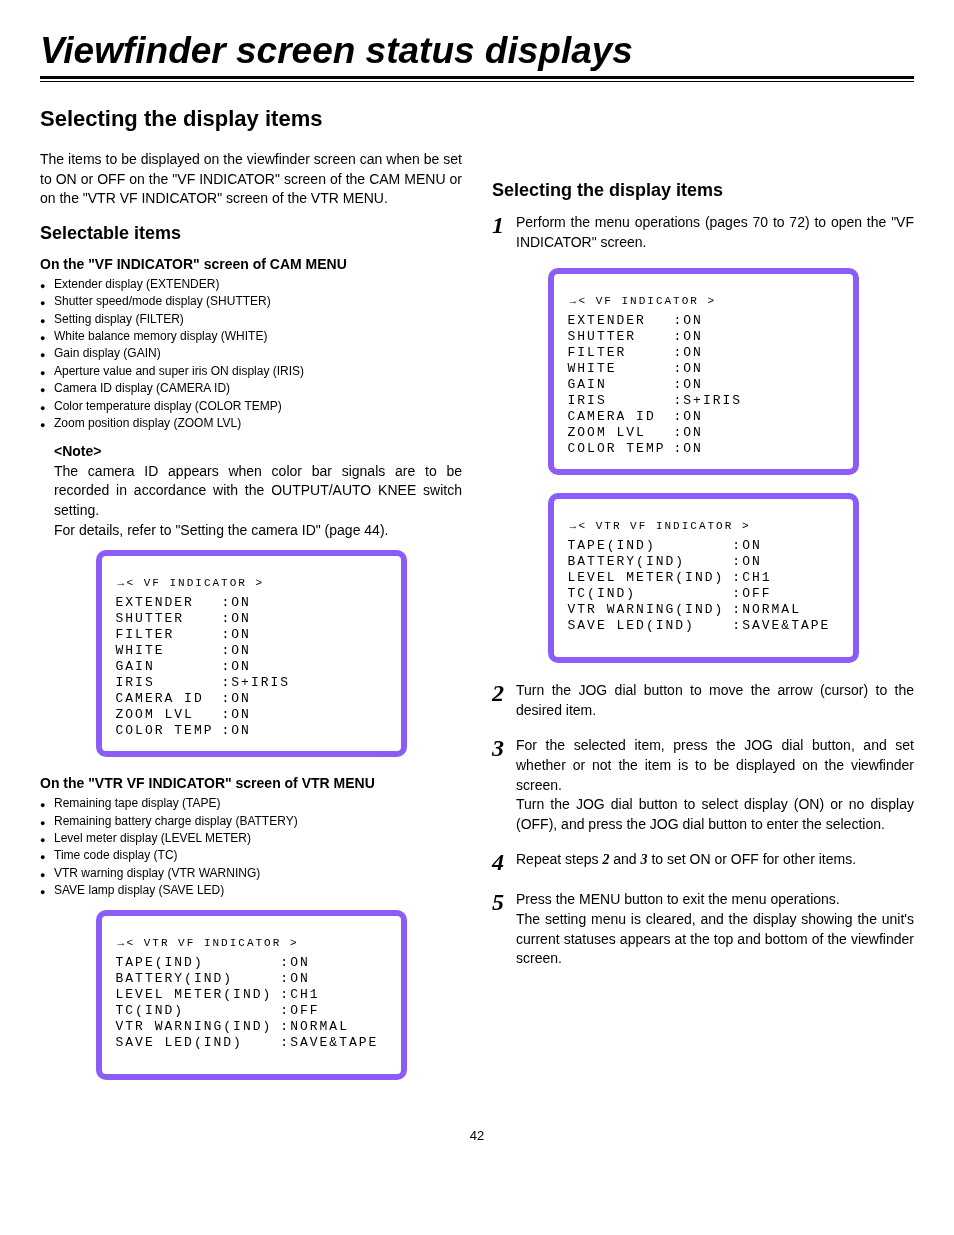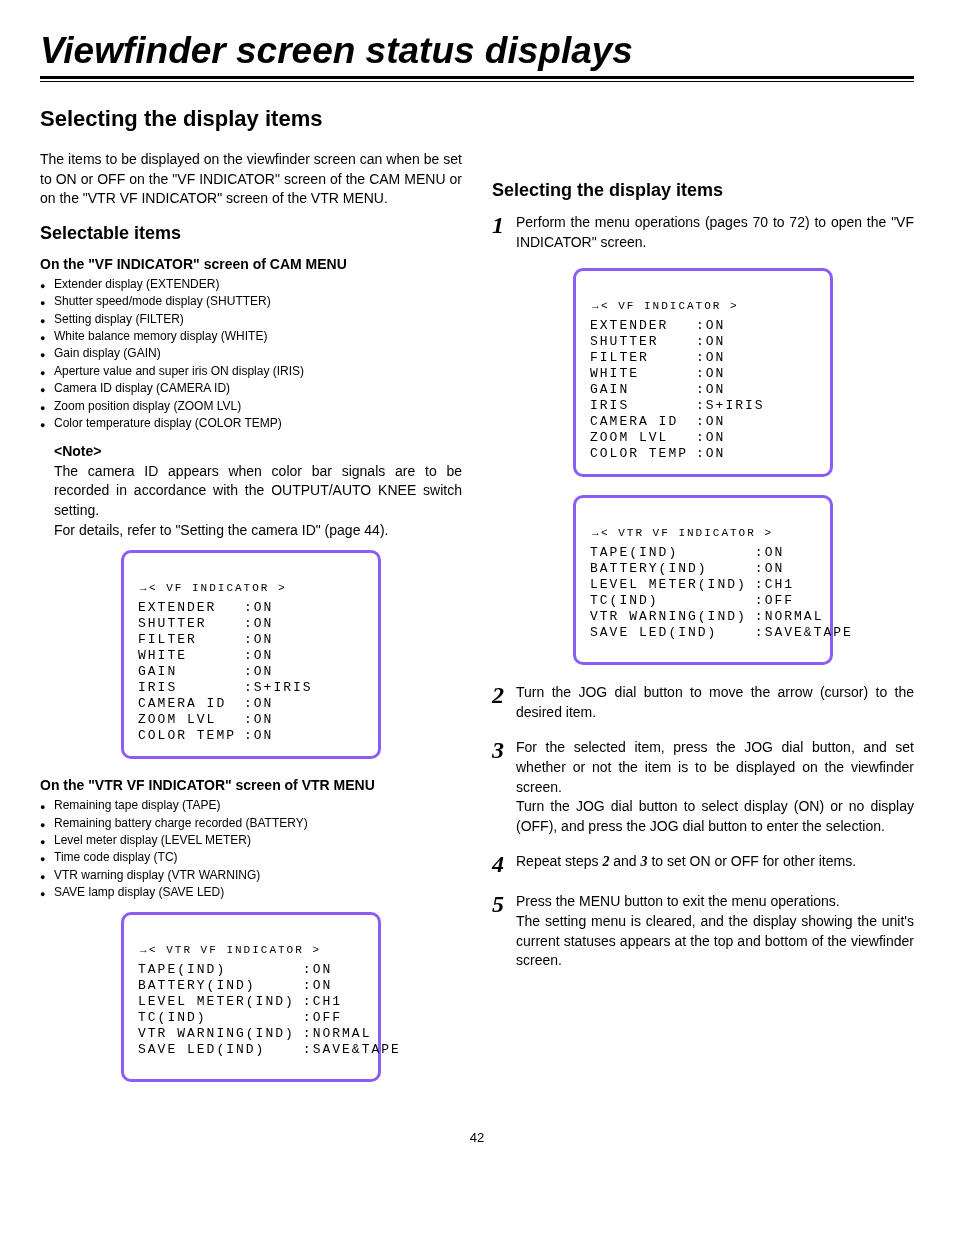--- a/index.html
+++ b/index.html
@@ -79,25 +79,25 @@
   .note-block {
     margin-left: 14px;
     font-size: 14px;
     line-height: 1.4;
     text-align: justify;
   }
   .note-block .note-title {
     font-weight: bold;
   }
   .menu-box {
-    border: 3px solid #8b5cf6;
+    border: 6px solid #8b5cf6;
     border-radius: 10px;
-    width: 260px;
+    width: 311px;
     margin: 10px auto 18px auto;
-    padding: 28px 14px 12px 14px;
+    padding: 20px 14px 12px 14px;
     box-sizing: border-box;
     min-height: 170px;
   }
   .menu-title {
     font-family: "Courier New", monospace;
     font-size: 11px;
     letter-spacing: 2px;
     margin-bottom: 6px;
   }
   .menu-table {
@@ -169,22 +169,22 @@
 
     <div class="small-heading">On the "VF INDICATOR" screen of CAM MENU</div>
     <ul class="bullets">
       <li>Extender display (EXTENDER)</li>
       <li>Shutter speed/mode display (SHUTTER)</li>
       <li>Setting display (FILTER)</li>
       <li>White balance memory display (WHITE)</li>
       <li>Gain display (GAIN)</li>
       <li>Aperture value and super iris ON display (IRIS)</li>
       <li>Camera ID display (CAMERA ID)</li>
+      <li>Color temperature display (COLOR TEMP)</li>
       <li>Zoom position display (ZOOM LVL)</li>
-      <li>Color temperature display (COLOR TEMP)</li>
     </ul>
     <div class="note-block">
       <div class="note-title">&lt;Note&gt;</div>
       <div>The camera ID appears when color bar signals are to be recorded in accordance with the OUTPUT/AUTO KNEE switch setting.</div>
       <div>For details, refer to "Setting the camera ID" (page 44).</div>
     </div>
 
     <div class="menu-box">
       <div class="menu-title"><span class="arrow">→</span><span>&lt; VF INDICATOR &gt;</span></div>
       <table class="menu-table">
@@ -225,21 +225,21 @@
               <td>COLOR TEMP</td>
               <td class="v">:ON</td>
             </tr>
       </tbody>
         </table>
     </div>
 
     <div class="small-heading">On the "VTR VF INDICATOR" screen of VTR MENU</div>
     <ul class="bullets">
       <li>Remaining tape display (TAPE)</li>
-      <li>Remaining battery charge recorded (BATTERY)</li>
+      <li>Remaining battery charge display (BATTERY)</li>
       <li>Level meter display (LEVEL METER)</li>
       <li>Time code display (TC)</li>
       <li>VTR warning display (VTR WARNING)</li>
       <li>SAVE lamp display (SAVE LED)</li>
     </ul>
 
     <div class="menu-box">
       <div class="menu-title"><span class="arrow">→</span><span>&lt; VTR VF INDICATOR &gt;</span></div>
       <table class="menu-table">
         <tbody>

